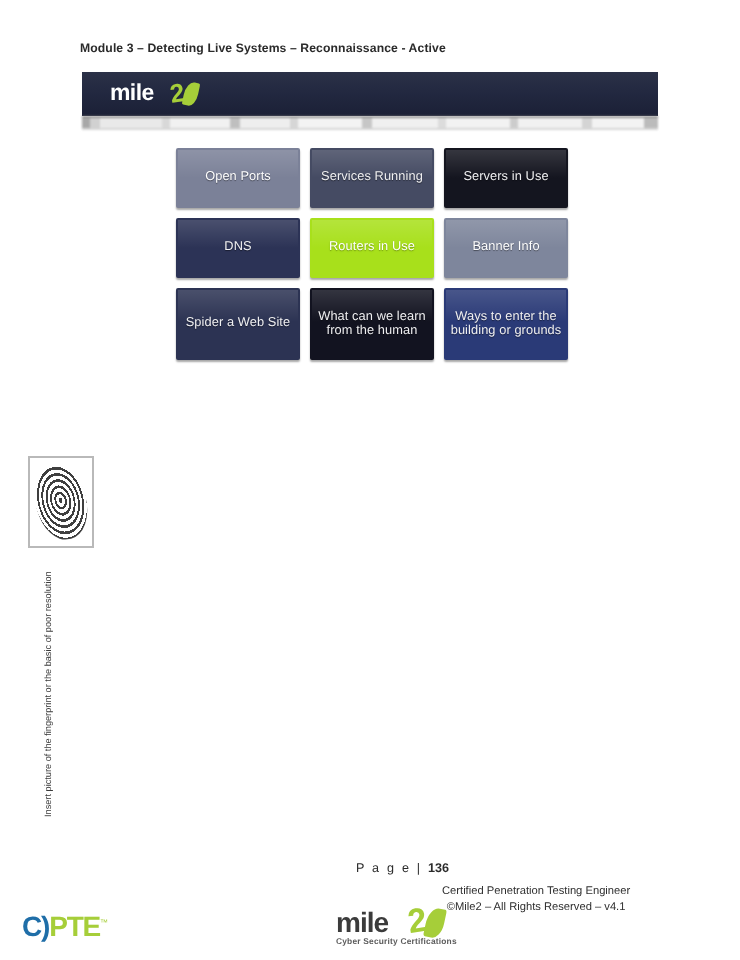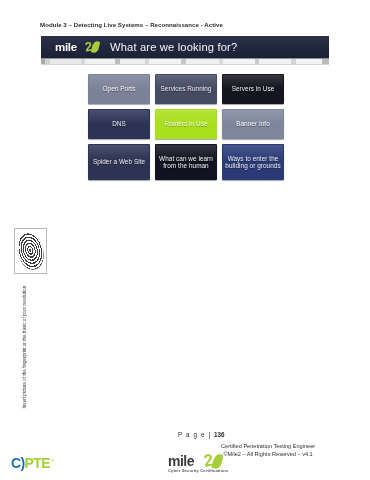--- a/index.html
+++ b/index.html
@@ -301,21 +301,20 @@
   <div class="doc-header">Module 3 – Detecting Live Systems – Reconnaissance - Active</div>
 
   <div class="slide">
 
     <div class="slide-titlebar">
       <div class="logo-mile2">
         <span class="word">mile</span>
         <span class="two">2</span>
         <span class="leaf"></span>
       </div>
-      <div class="slide-title">What are we looking for?</div>
     </div>
 
     <div class="ruler-strip"></div>
 
     <div class="grid">
       <div class="cell light" style="background: rgb(123, 129, 152);">
         <span class="txt">Open Ports</span>
       </div>
       <div class="cell dark" style="background: rgb(69, 75, 99);">
         <span class="txt">Services Running</span>

